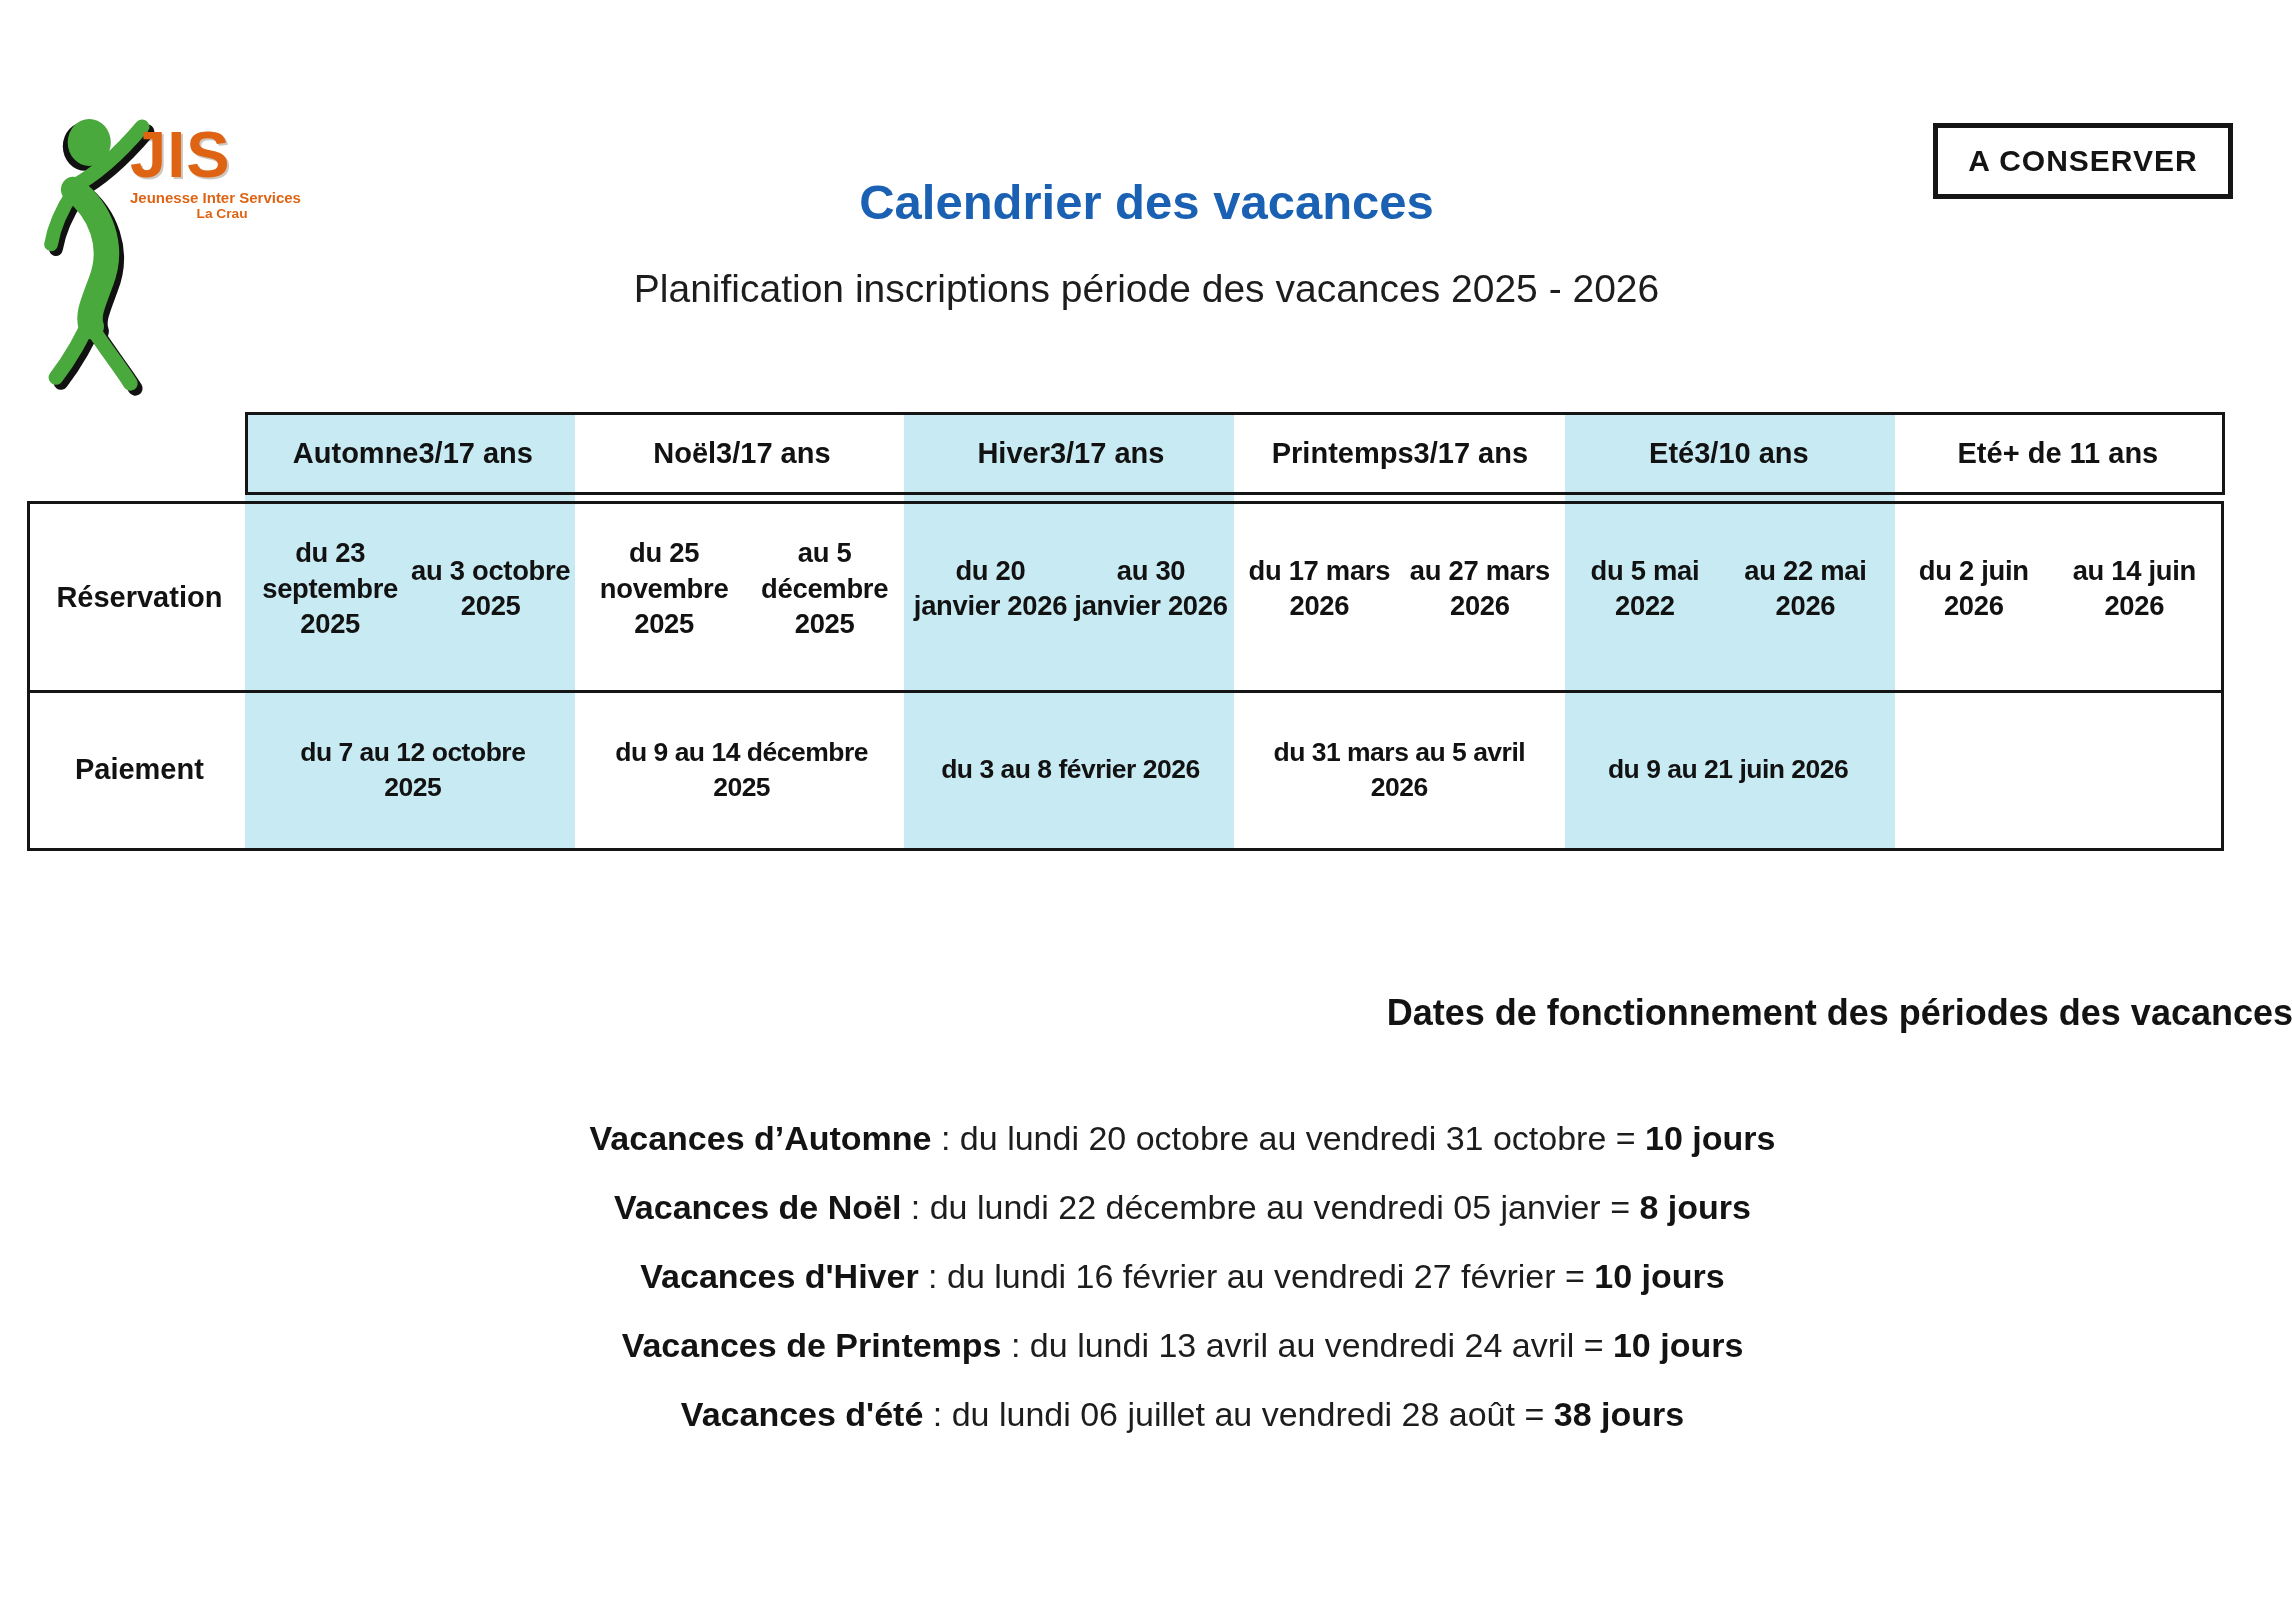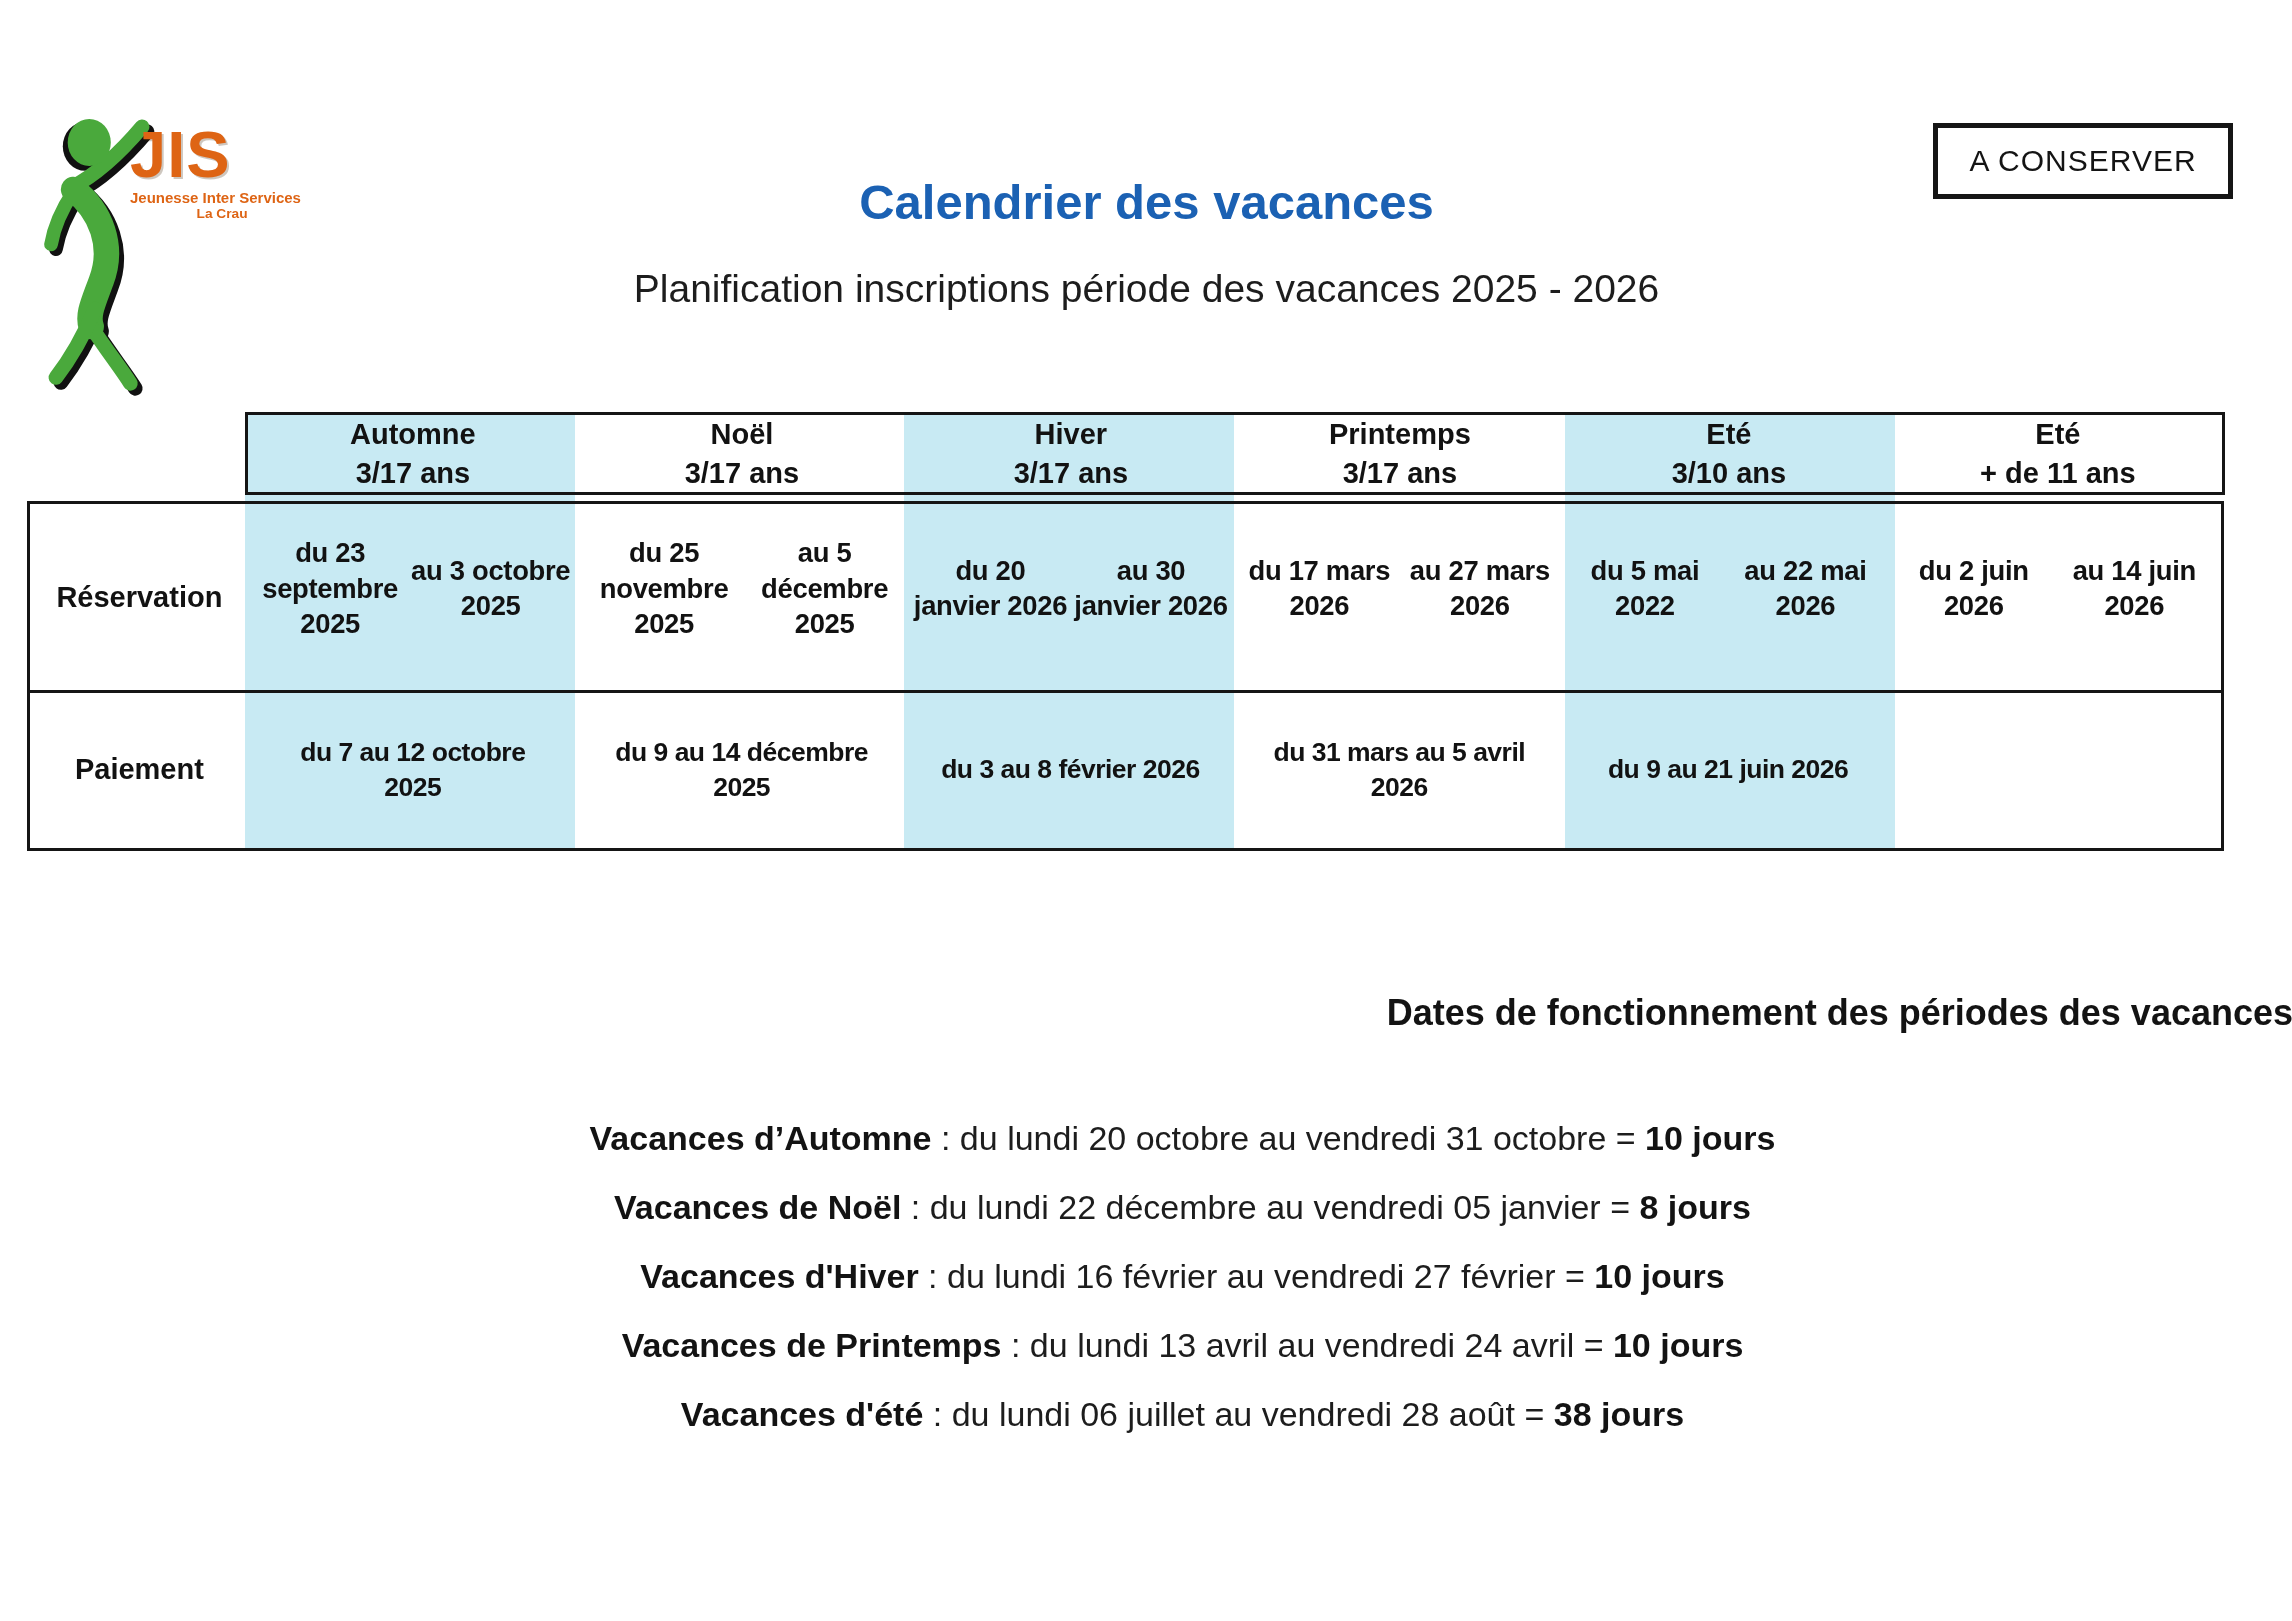--- a/index.html
+++ b/index.html
@@ -20,42 +20,42 @@
     color:var(--logo-orange);letter-spacing:1px;
     text-shadow:2px 2px 0 rgba(60,30,0,.25);
   }
   .logo-name{font-size:15px;font-weight:bold;color:var(--logo-orange);margin-top:2.9px;white-space:nowrap;}
   .logo-place{font-size:13.7px;font-weight:bold;color:var(--logo-orange);text-align:right;padding-right:25.5px;}
   
   .keep-badge{
     position:absolute;left:1933px;top:123px;width:300px;height:76px;
     border:5.9px solid var(--border-black);box-sizing:border-box;background:#fff;
     display:flex;align-items:center;justify-content:center;
-    font-size:30px;font-weight:normal;letter-spacing:1px;color:#141414;
+    font-size:30px;font-weight:bold;letter-spacing:1px;color:#141414;
   }
   
   .title{
     position:absolute;left:0;top:174px;width:100%;text-align:center;
     font-size:49px;font-weight:bold;color:var(--title-blue);
   }
   .subtitle{
     position:absolute;left:0;top:267px;width:100%;text-align:center;
     font-size:39px;color:#1d1d1d;
   }
   
   .cal-table{position:absolute;left:27.4px;top:412px;width:2197px;height:446px;}
   .stripe{position:absolute;top:0;height:439px;width:330px;background:var(--table-shade);}
   .stripe-1{left:218px;} .stripe-2{left:877px;} .stripe-3{left:1538px;}
   .thead{
     position:absolute;left:218px;top:0;width:1980px;height:83px;
     border:3.9px solid var(--border-black);box-sizing:border-box;
     display:grid;grid-template-columns:repeat(6,1fr);
   }
   .th{
-    display:flex;flex-direction:column;align-items:center;justify-content:center;
+    display:flex;flex-direction:row;align-items:center;justify-content:center;
     font-size:29px;font-weight:bold;line-height:1.35;text-align:center;color:#121212;
   }
   .tbody{
     position:absolute;left:0;top:89px;width:2197px;height:350px;
     border:3.9px solid var(--border-black);box-sizing:border-box;background:transparent;
   }
   .trow{display:grid;grid-template-columns:218px repeat(6,1fr);}
   .trow-res{height:189px;border-bottom:3.9px solid var(--border-black);box-sizing:border-box;}
   .trow-pay{height:153px;}
   .label-cell{

